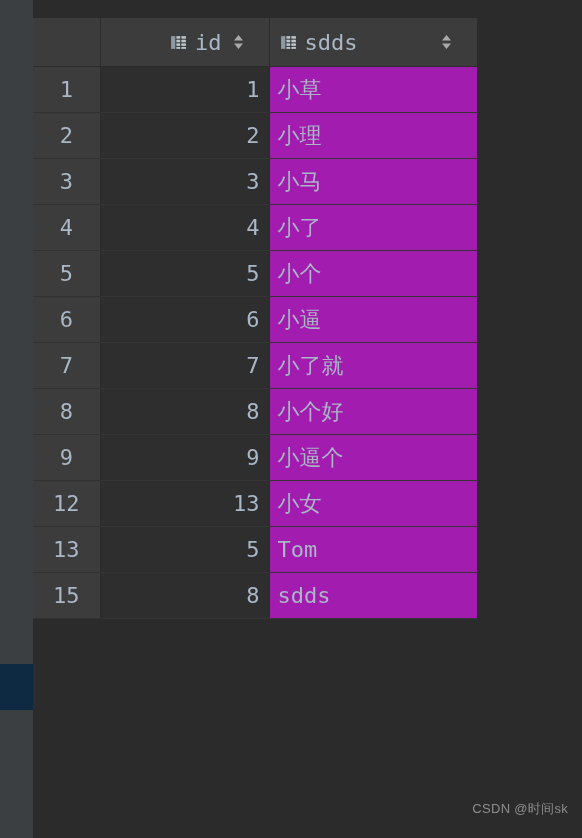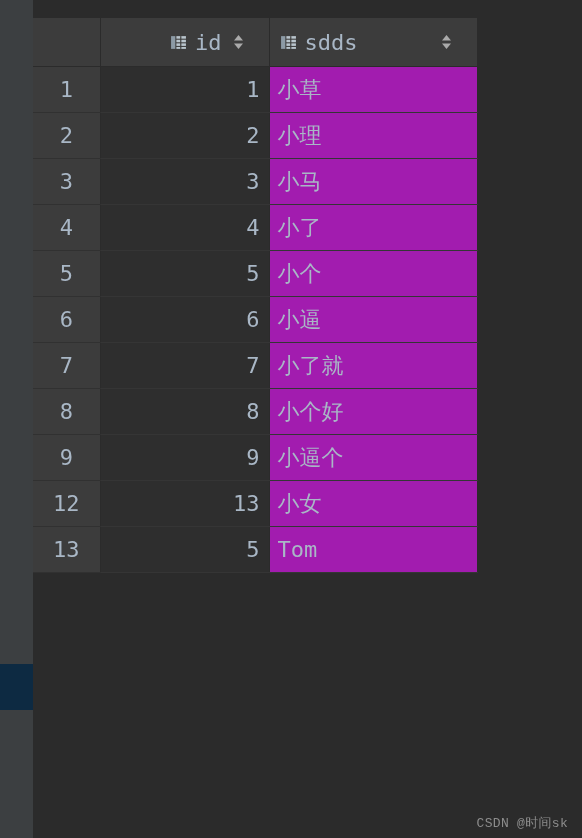--- a/index.html
+++ b/index.html
@@ -142,24 +142,24 @@
     background: #a21caf;
     color: #a9b7c6;
     text-align: left;
     padding-left: 8px;
   }
 
   
   .watermark {
     position: absolute;
     right: 14px;
-    bottom: 6px;
+    bottom: 20px;
     color: #8d8d8d;
     font-size: 13px;
-    font-family: Liberation Mono, monospace;
+    font-family: Liberation Sans, sans-serif;
     letter-spacing: 0.3px;
     white-space: nowrap;
   }
 </style>
 </head>
 <body>
 
 <div class="app">
 
   <div class="gutter">
@@ -269,20 +269,25 @@
             <tr>
               <td class="rownum">12</td>
               <td class="val-id">13</td>
               <td class="val-name">小女</td>
             </tr>
             <tr>
               <td class="rownum">13</td>
               <td class="val-id">5</td>
               <td class="val-name">Tom</td>
             </tr>
+            <tr>
+              <td class="rownum">15</td>
+              <td class="val-id">8</td>
+              <td class="val-name">sdds</td>
+            </tr>
           </tbody>
       </table>
     </div>
 
     <div class="watermark">CSDN @时间sk</div>
 
   </div>
 </div>
 
 </body></html>

